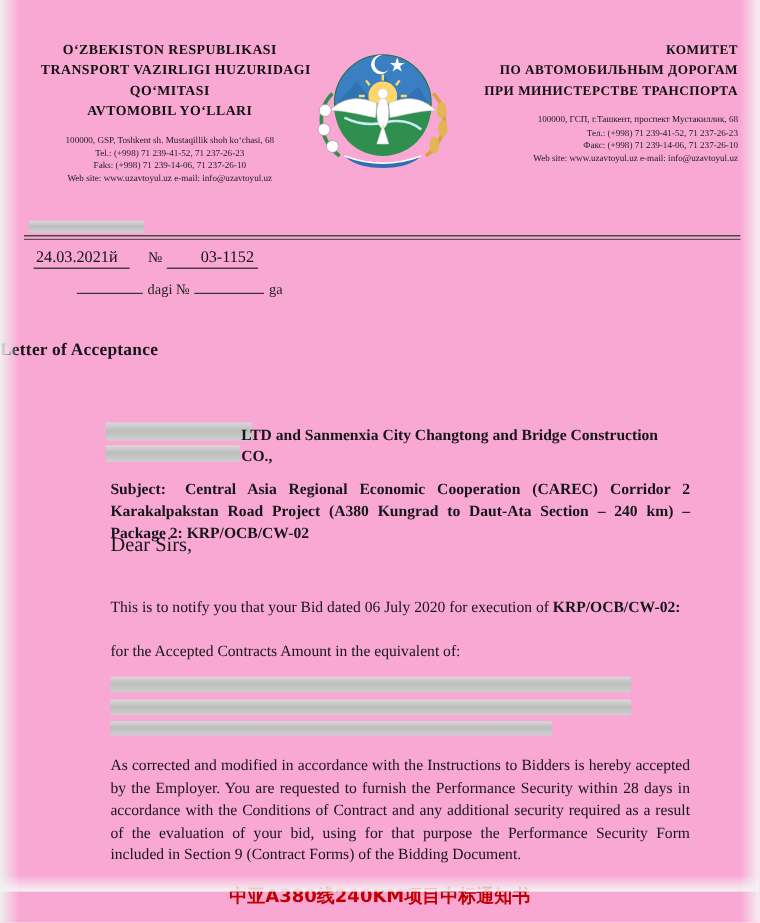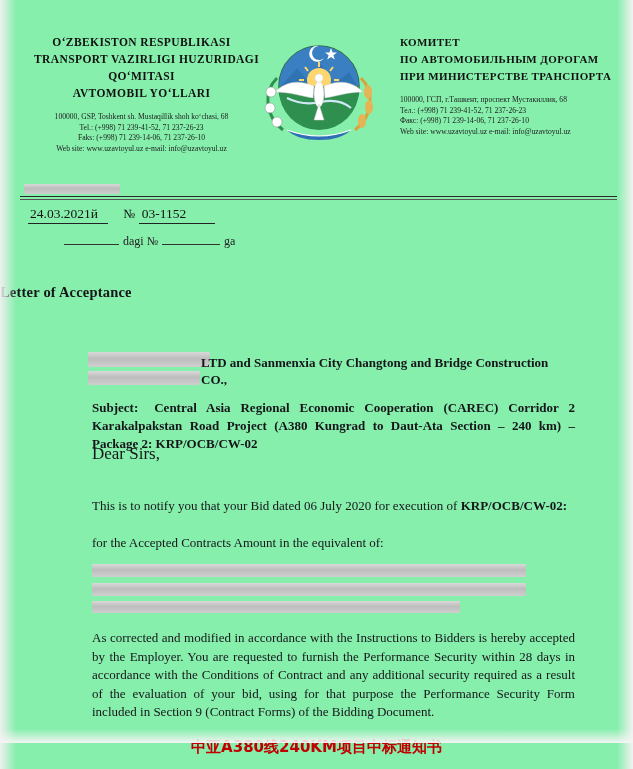--- a/index.html
+++ b/index.html
@@ -12,38 +12,38 @@
     height: 769px;
     position: relative;
     font-family: "Liberation Serif", serif;
     color: #15151a;
     overflow: hidden;
   }
 
   .page {
     position: absolute;
     inset: 0;
-    background: #86efac;
+    background: #f9a8d4;
   }
 
   
   .letterhead {
     position: absolute;
     top: 34px;
     left: 22px;
     right: 18px;
     height: 160px;
   }
   .lh-col {
     position: absolute;
     top: 0;
     width: 215px;
   }
   .lh-left { left: 12px; text-align: center; }
-  .lh-right { right: 0; text-align: left; }
+  .lh-right { right: 0; text-align: right; }
 
   .lh-title {
     font-size: 11.5px;
     font-weight: bold;
     letter-spacing: 0.4px;
     line-height: 17px;
     color: #111;
     font-family: "Liberation Serif", serif;
   }
   .lh-title div { white-space: nowrap; }
@@ -94,21 +94,21 @@
     padding: 0 2px 1px 2px;
     display: inline-block;
     min-width: 76px;
   }
   .dateline .num-label { margin-left: 12px; font-size: 12.5px; }
   .dateline .num {
     border-bottom: 1.2px solid #222;
     display: inline-block;
     min-width: 70px;
     padding: 0 3px 1px 3px;
-    text-align: left;
+    text-align: right;
   }
   .subdateline {
     position: absolute;
     top: 234px;
     left: 64px;
     font-size: 12px;
     color: #222;
   }
   .subdateline .blank1 {
     display: inline-block;

